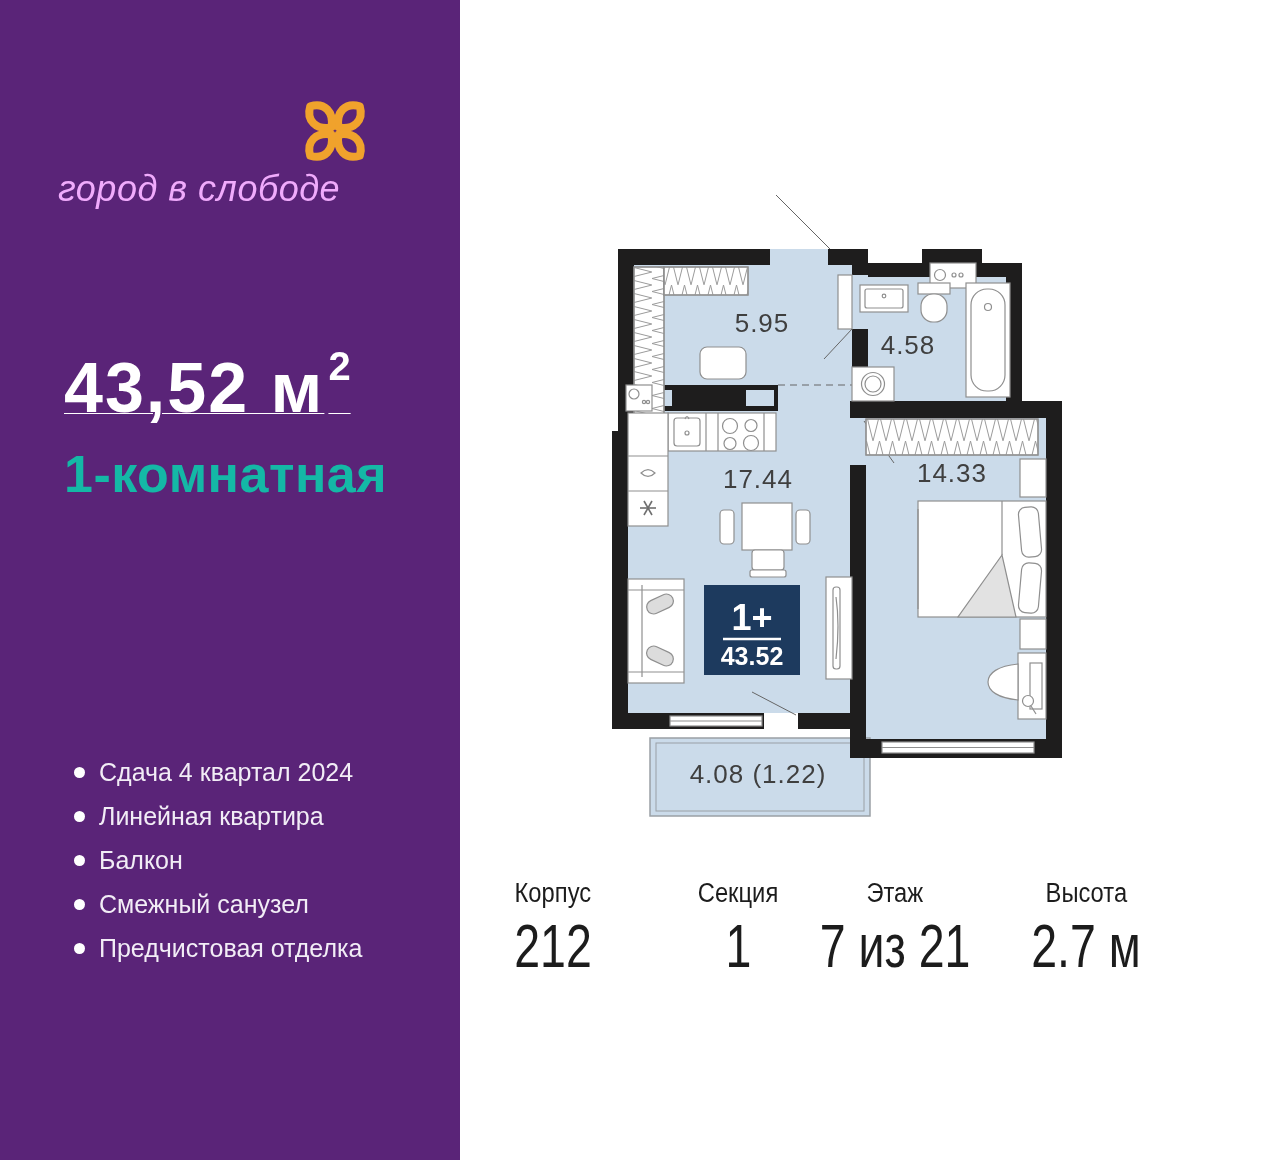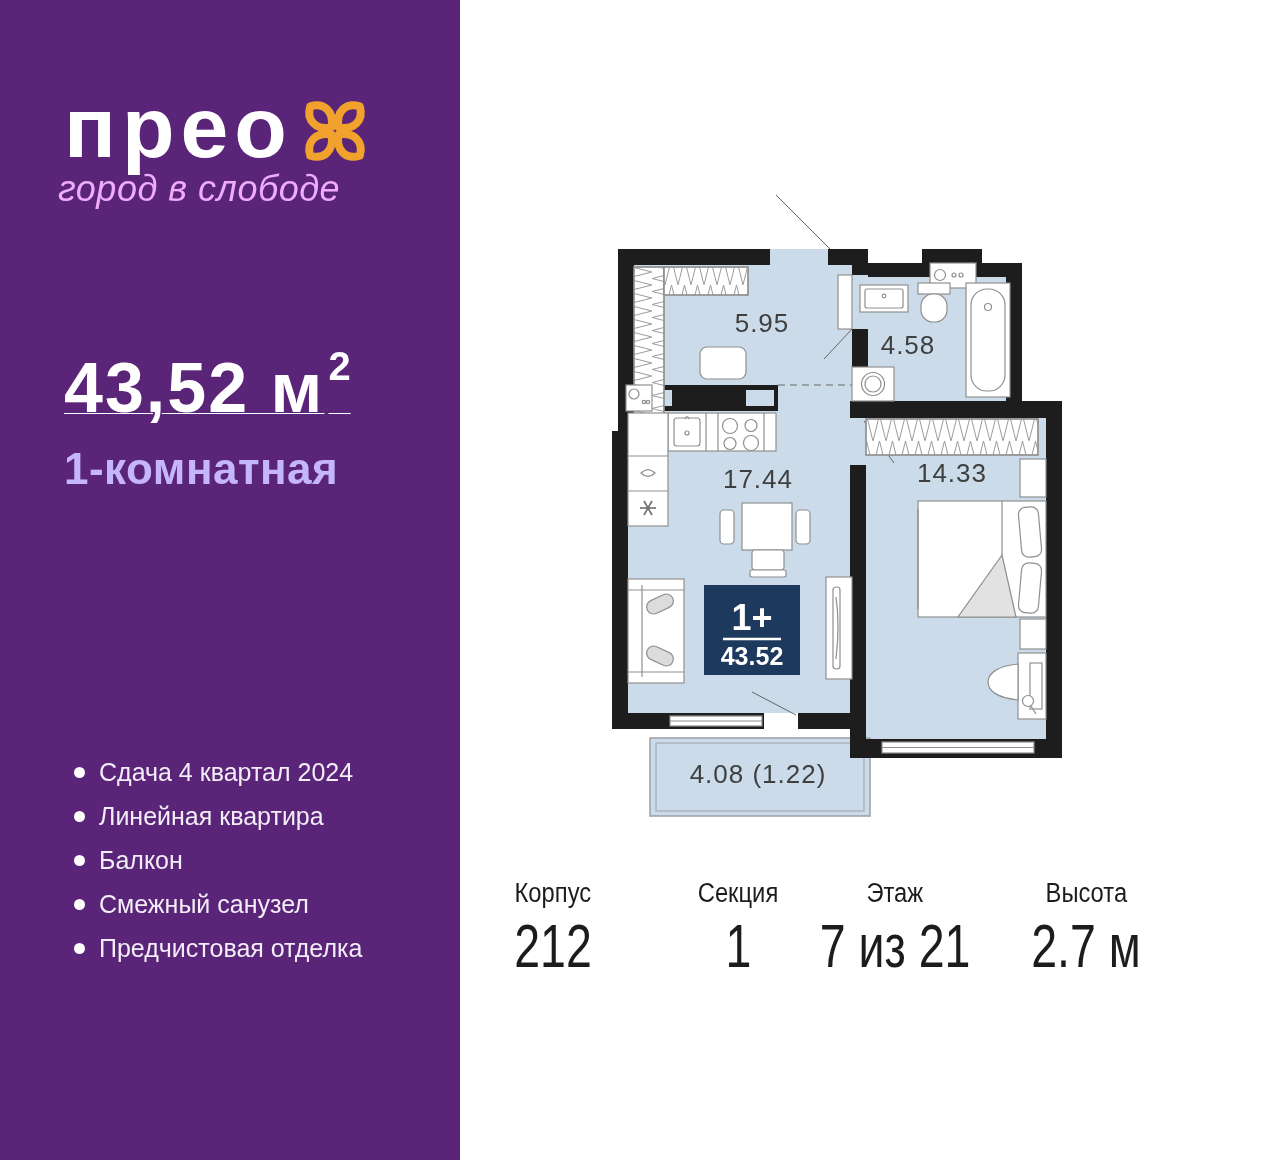--- a/index.html
+++ b/index.html
@@ -7,22 +7,22 @@
        font-family:"Liberation Sans",sans-serif;}
   .sidebar{position:absolute;left:0;top:0;width:460px;height:1160px;background:#5a2478;}
   .logo-text{position:absolute;left:64px;top:84px;font-size:86px;font-weight:bold;
              color:#fff;letter-spacing:6px;line-height:1;}
   .logo-icon{position:absolute;left:297px;top:97px;}
   .logo-tagline{position:absolute;left:58px;top:168px;width:314px;text-align:left;
                 font-size:36px;font-style:italic;color:#f0abfc;letter-spacing:.5px;}
   .area-line{position:absolute;left:64px;top:348px;color:#fff;white-space:nowrap;text-decoration:underline;}
   .area-main{font-size:70px;font-weight:bold;letter-spacing:2px;}
   .area-sup{font-size:40px;font-weight:bold;position:relative;top:-32px;left:4px;}
-  .apt-type{position:absolute;left:64px;top:444px;font-size:44px;font-weight:bold;
-            color:#c4b5fd;letter-spacing:.5px;}
+  .apt-type{position:absolute;left:64px;top:444px;font-size:52px;font-weight:bold;
+            color:#14b8a6;letter-spacing:.5px;}
   .features{position:absolute;left:74px;top:750px;list-style:none;margin:0;padding:0;}
   .features li{display:flex;align-items:center;height:44px;color:#f2edf6;font-size:25px;}
   .features .dot{width:11px;height:11px;border-radius:50%;background:#fff;
                  margin-right:14px;flex:0 0 auto;}
   .plan{position:absolute;left:600px;top:188px;}
   .details{position:absolute;left:0;top:0;width:1280px;height:896px;pointer-events:none;}
   .det-col{position:absolute;top:880px;transform:translateX(-50%);text-align:center;
            color:#1c1c1c;pointer-events:auto;}
   .det-label{display:inline-block;font-size:27px;transform:scaleX(.88);line-height:1;}
   .det-value{display:inline-block;font-size:62px;transform:scaleX(.75);line-height:1;
@@ -31,21 +31,20 @@
   .room-label{font-size:26px;fill:#3f3f3f;letter-spacing:1px;}
   .badge-big{font-size:36px;font-weight:bold;fill:#fff;}
   .badge-small{font-size:25px;font-weight:bold;fill:#fff;}
 </style>
 </head>
 <body>
 
 <div class="card">
 
   <div class="sidebar">
-    <div class="logo-text">прео</div>
     <div class="logo-icon">
       <svg width="76" height="68" viewBox="0 0 76 68">
         <g transform="translate(38,34)" stroke="#f0a22c" stroke-width="8" fill="none" stroke-linejoin="round">
           <path transform="rotate(-45)" d="M5,0 C14,-13 28,-13 35,0 C28,13 14,13 5,0 Z"></path>
           <path transform="rotate(-135)" d="M5,0 C14,-13 28,-13 35,0 C28,13 14,13 5,0 Z"></path>
           <path transform="rotate(45)" d="M5,0 C14,-13 28,-13 35,0 C28,13 14,13 5,0 Z"></path>
           <path transform="rotate(135)" d="M5,0 C14,-13 28,-13 35,0 C28,13 14,13 5,0 Z"></path>
         </g>
       </svg>
     </div>

